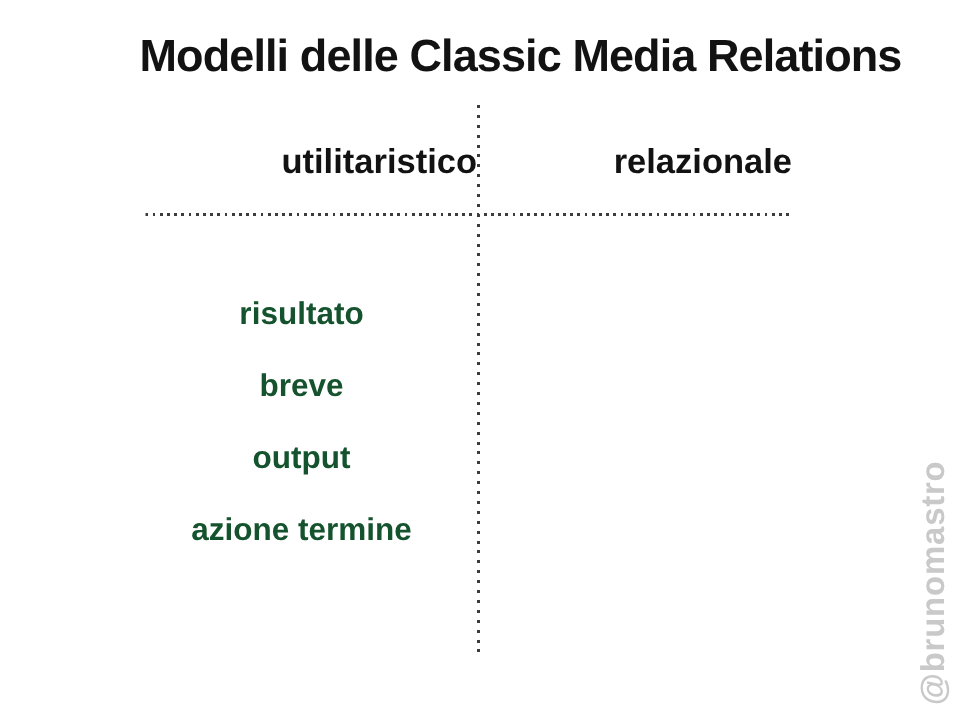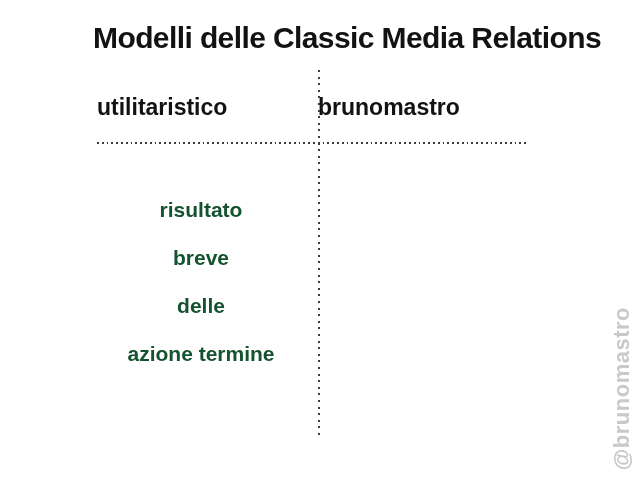--- a/index.html
+++ b/index.html
@@ -26,21 +26,21 @@
     color: #121212;
     white-space: nowrap;
     margin-left: 28px;
   }
   .col-header {
     position: absolute;
     top: 94px;
     font-size: 23px;
     font-weight: bold;
     color: #121212;
-    text-align: left;
+    text-align: right;
     white-space: nowrap;
   }
   .col-header.left  { left: 97px;  width: 221px; }
   .col-header.right { left: 318px; width: 210px; }
   .dotted-h {
     position: absolute;
     top: 142px; left: 97px;
     width: 431px; height: 2px;
     background-image: repeating-linear-gradient(to right, #3c3c3c 0px, #3c3c3c 1.8px, transparent 1.8px, transparent 4.8px);
   }
@@ -78,28 +78,28 @@
 </style>
 </head>
 <body>
 
 <div class="slide">
 
   <div class="slide-title">Modelli delle Classic Media Relations</div>
 
   <div class="col-header left">utilitaristico</div>
 
-  <div class="col-header right">brunomastro</div>
+  <div class="col-header right">relazionale</div>
 
   <div class="dotted-h"></div>
 
   <div class="dotted-v"></div>
 
   <div class="left-items">
     <div class="left-item">risultato</div>
     <div class="left-item">breve</div>
-    <div class="left-item">delle</div>
+    <div class="left-item">output</div>
     <div class="left-item">azione termine</div>
   </div>
 
   <div class="watermark">@brunomastro</div>
 
 </div>
 
 </body></html>

